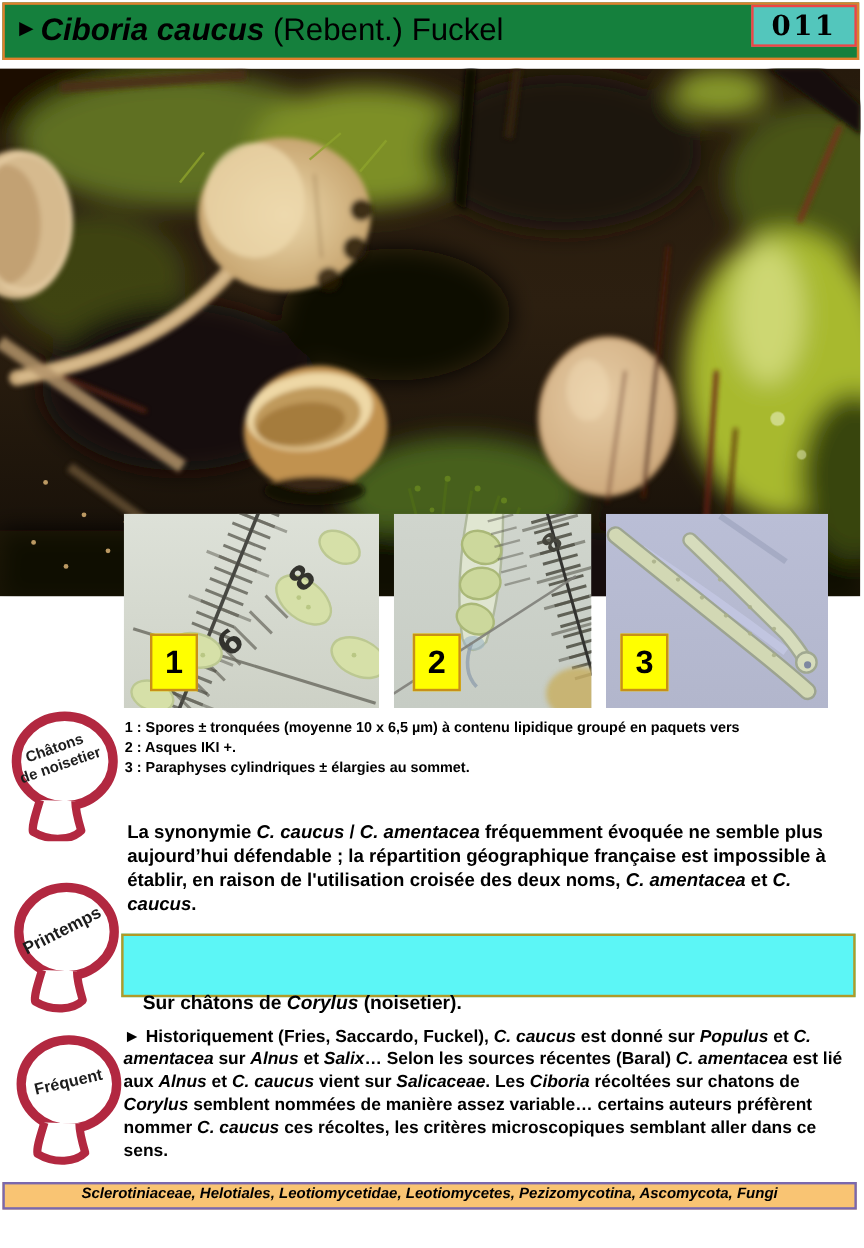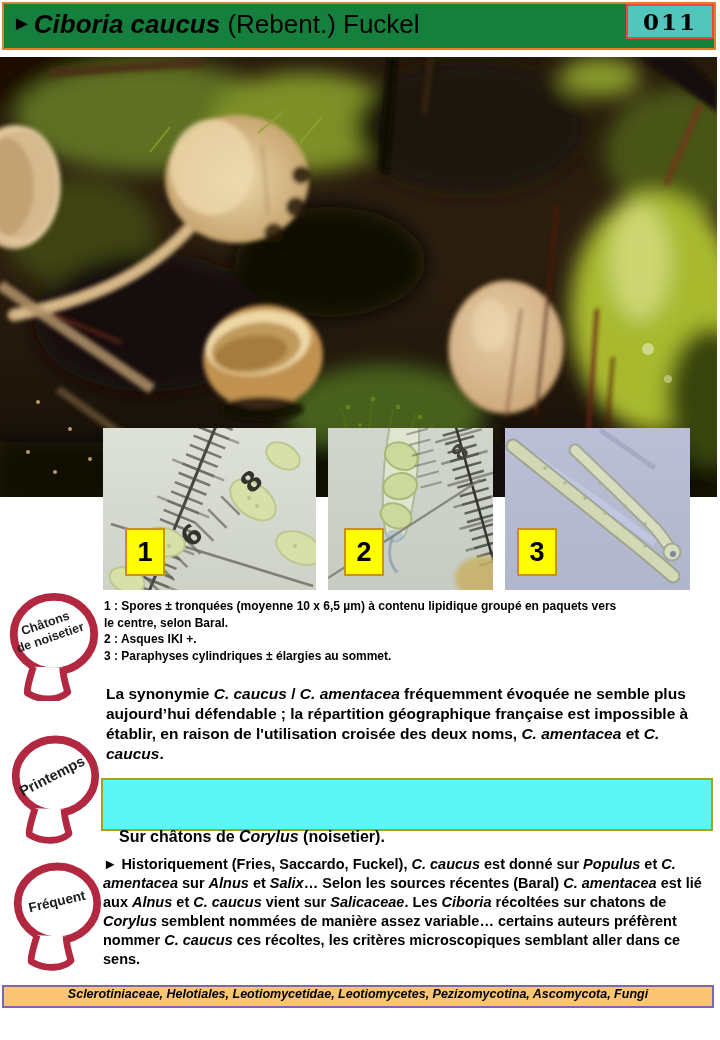--- a/index.html
+++ b/index.html
@@ -278,21 +278,20 @@
         <circle cx="95" cy="55" r="1.8"></circle>
           <circle cx="120" cy="78" r="1.8"></circle>
           <circle cx="140" cy="96" r="1.8"></circle>
       </g>
     </svg>
     <div class="mlabel">3</div>
   </div>
 
   <div class="caption">
     <div>1 : Spores ± tronquées (moyenne 10 x 6,5 µm) à contenu lipidique groupé en paquets vers</div>
-    <div>le centre, selon Baral.</div>
     <div>2 : Asques IKI +.</div>
     <div>3 : Paraphyses cylindriques ± élargies au sommet.</div>
   </div>
 
   <div class="badge b1">
     <svg viewBox="0 0 100 112">
       <ellipse cx="52" cy="44" rx="41" ry="38" fill="#fff" stroke="#b22840" stroke-width="8"></ellipse>
       <path d="M31 77 C27 90 24 99 25 104 C40 113 58 111 66 103 C63 93 61 84 61 78" fill="#fff" stroke="#b22840" stroke-width="7" stroke-linejoin="round"></path>
     </svg>
     <div class="btext">

